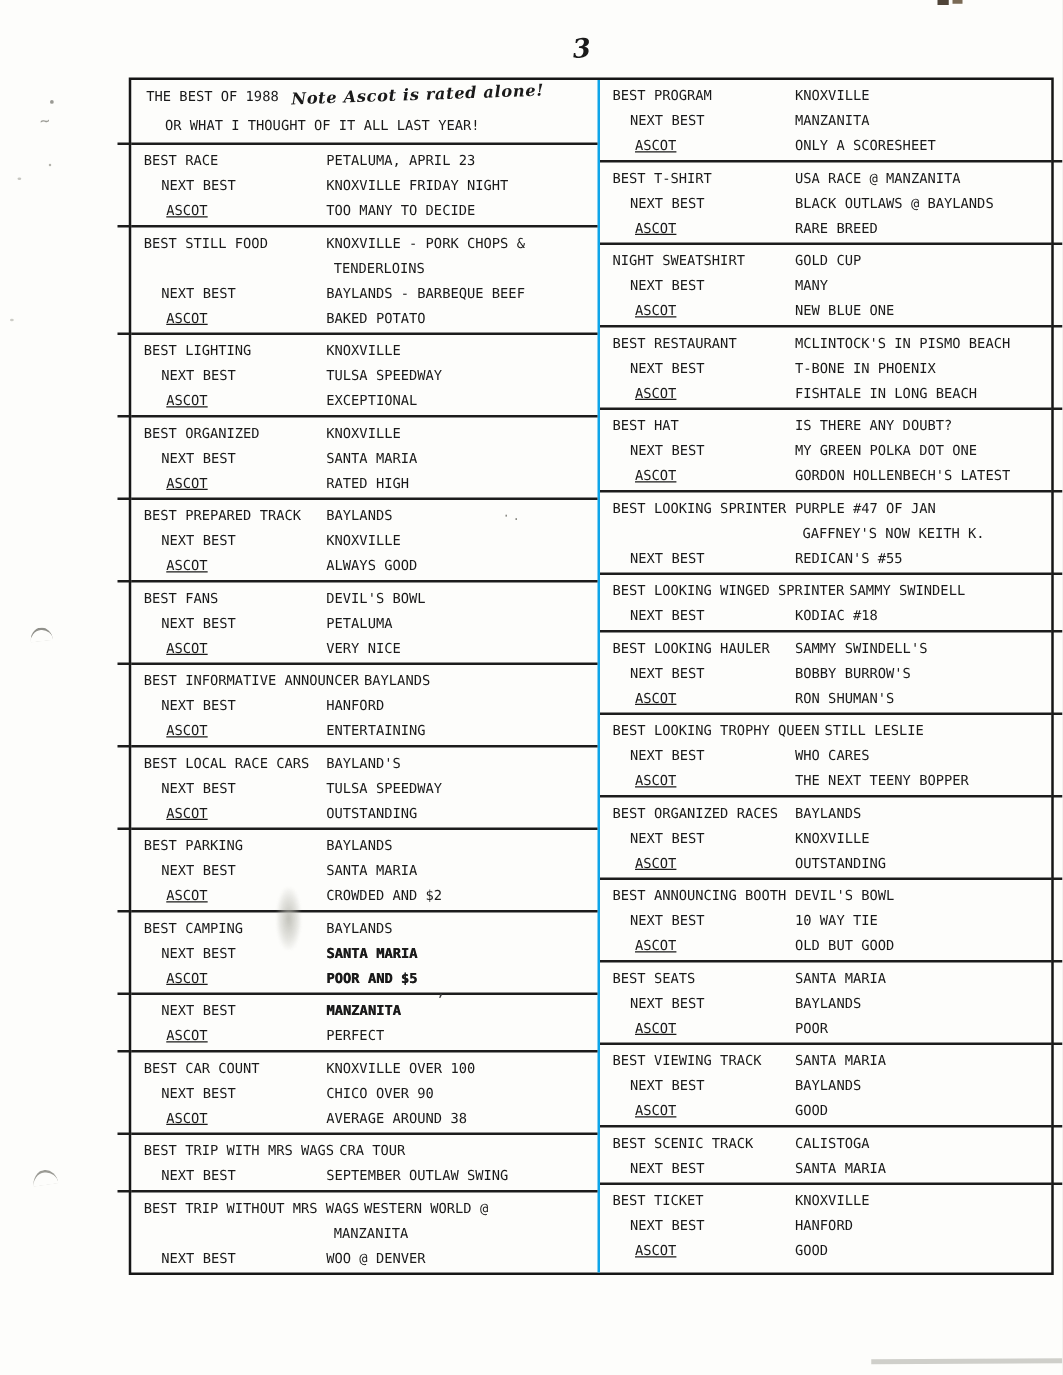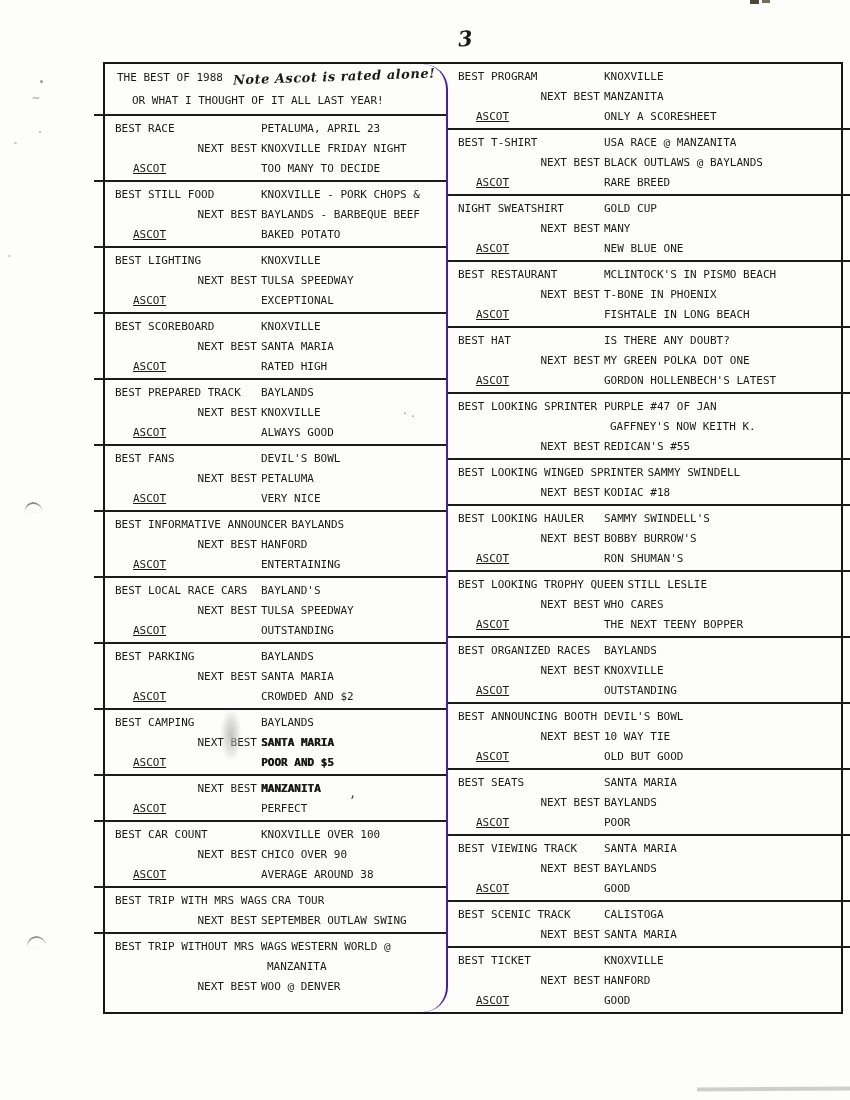--- a/index.html
+++ b/index.html
@@ -14,33 +14,33 @@
     font-family:"DejaVu Serif",serif;font-style:italic;font-weight:bold;
     font-size:21px;transform:rotate(-4deg);
   }
   
   .besttable{
     position:absolute;left:103px;top:62px;width:736px;
     border:2px solid #161616;display:flex;align-items:stretch;
     font-size:11px;line-height:1;
   }
   .col{box-sizing:border-box;}
-  .col-left{width:343px;flex:none;border-right:2px solid #4c1d95;border-radius:25px;}
+  .col-left{width:375px;flex:none;border-right:2px solid #0ea5e9;}
   .col-right{flex:1;min-width:0;}
   .section{position:relative;border-top:2px solid #1c1c1c;padding:2px 0 2px 0;}
   .section:first-child{border-top:none;}
   .col-left .section:not(:first-child)::before{
     content:'';position:absolute;left:-11px;top:-2px;width:11px;height:2px;background:#1c1c1c;
   }
   .col-right .section:not(:first-child)::after{
     content:'';position:absolute;right:-11px;top:-2px;width:11px;height:2px;background:#1c1c1c;
   }
   .bline{height:20px;display:flex;align-items:center;white-space:nowrap;overflow:visible;}
   .lab{flex:none;min-width:152px;box-sizing:border-box;padding-left:10px;}
-  .tier1 .lab{padding-left:12px;text-align:right;}
+  .tier1 .lab{padding-left:24px;}
   .tier2 .lab{padding-left:28px;text-decoration:underline;}
   .val{padding-left:4px;}
   .tier3 .val{padding-left:10px;}
   .bold{font-weight:bold;text-shadow:0.4px 0 0 currentColor;}
   
   .header-sec .bline{height:23px;}
   .hdr-title{padding-left:12px;}
   .hdr-sub{padding-left:27px;}
   .hand-note{
     font-family:"DejaVu Serif",serif;font-style:italic;font-weight:bold;
@@ -95,20 +95,24 @@
           <div class="bline tier2">
             <span class="lab">ASCOT</span>
             <span class="val">TOO MANY TO DECIDE</span>
           </div>
         </div>
         <div class="section">
           <div class="bline tier0">
             <span class="lab">BEST STILL FOOD</span>
             <span class="val">KNOXVILLE - PORK CHOPS &amp;</span>
           </div>
+          <div class="bline tier3">
+            <span class="lab"></span>
+            <span class="val">TENDERLOINS</span>
+          </div>
           <div class="bline tier1">
             <span class="lab">NEXT BEST</span>
             <span class="val">BAYLANDS - BARBEQUE BEEF</span>
           </div>
           <div class="bline tier2">
             <span class="lab">ASCOT</span>
             <span class="val">BAKED POTATO</span>
           </div>
         </div>
         <div class="section">
@@ -120,21 +124,21 @@
             <span class="lab">NEXT BEST</span>
             <span class="val">TULSA SPEEDWAY</span>
           </div>
           <div class="bline tier2">
             <span class="lab">ASCOT</span>
             <span class="val">EXCEPTIONAL</span>
           </div>
         </div>
         <div class="section">
           <div class="bline tier0">
-            <span class="lab">BEST SCOREBOARD</span>
+            <span class="lab">BEST ORGANIZED</span>
             <span class="val">KNOXVILLE</span>
           </div>
           <div class="bline tier1">
             <span class="lab">NEXT BEST</span>
             <span class="val">SANTA MARIA</span>
           </div>
           <div class="bline tier2">
             <span class="lab">ASCOT</span>
             <span class="val">RATED HIGH</span>
           </div>

